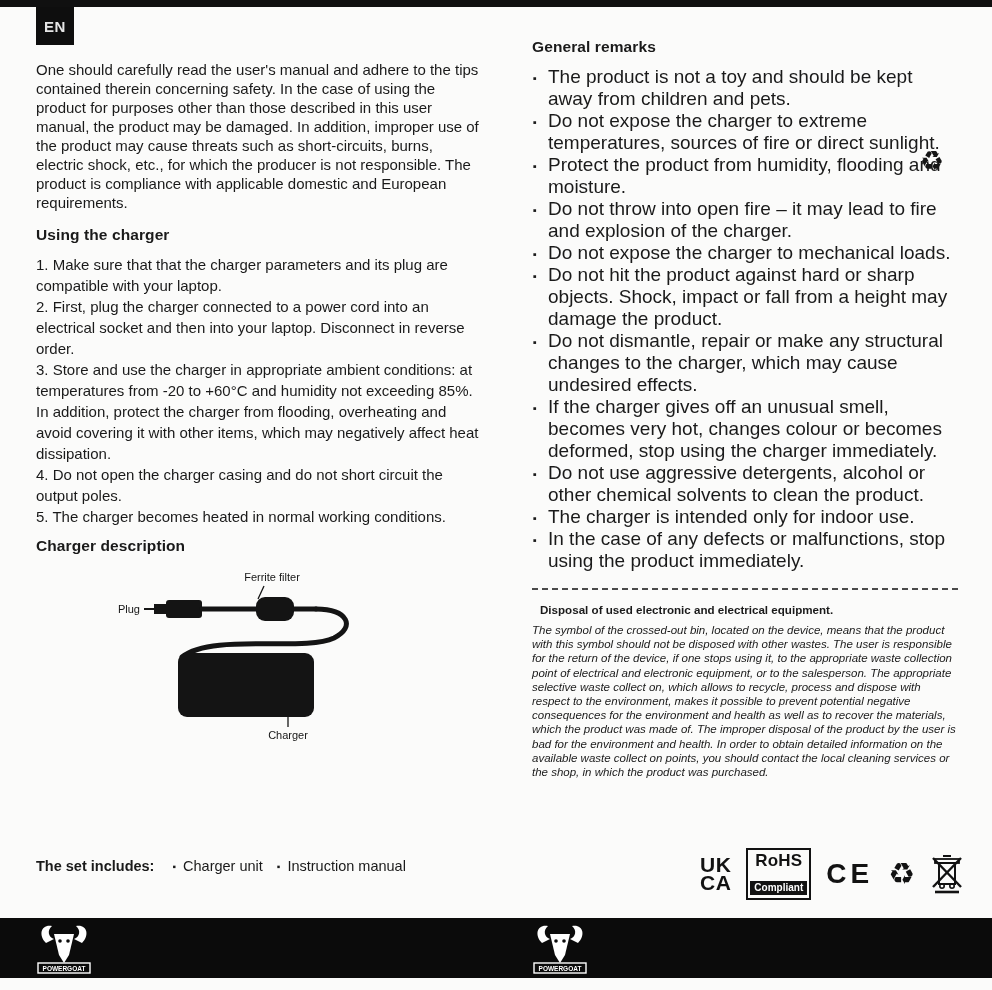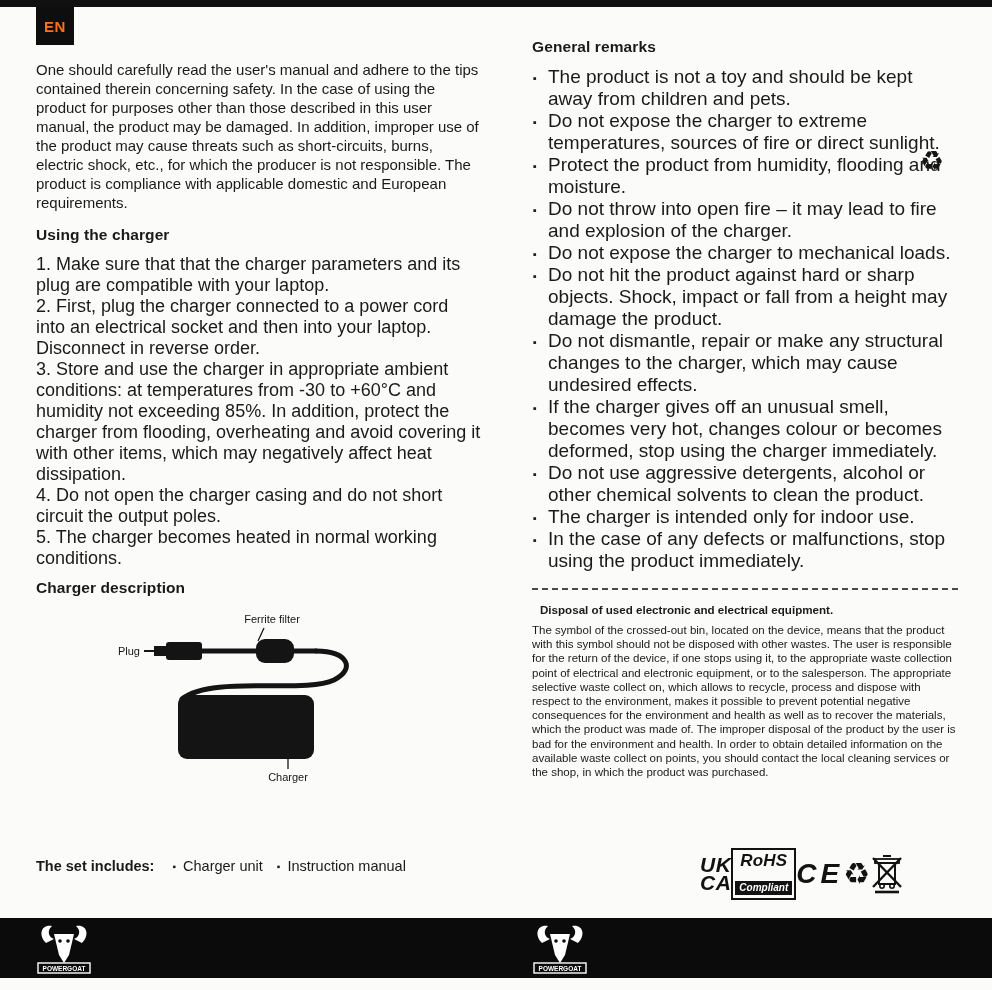--- a/index.html
+++ b/index.html
@@ -1,40 +1,40 @@
 <!DOCTYPE html>
 <html><head>
 <meta charset="utf-8">
 <style>
   html,body{margin:0;padding:0;background:#e8e8e6;}
   .page{position:relative;width:992px;height:990px;margin:0 auto;background:#fbfbfa;
         font-family:"Liberation Sans","DejaVu Sans",sans-serif;color:#1a1a1a;overflow:hidden;}
   .scan-edge-top{position:absolute;top:0;left:0;width:100%;height:7px;background:#101010;}
-  .en-badge{position:absolute;left:36px;top:7px;width:38px;height:38px;background:#0e0e0e;color:#f97316;
+  .en-badge{position:absolute;left:36px;top:7px;width:38px;height:38px;background:#0e0e0e;color:#e5e5e5;
             display:flex;align-items:center;justify-content:center;font-weight:bold;font-size:15px;letter-spacing:.5px;}
   .col-left{position:absolute;left:36px;top:60px;width:446px;}
   .col-right{position:absolute;left:532px;top:38px;width:426px;}
   h3.heading{font-size:15.5px;font-weight:bold;margin:0 0 10px;letter-spacing:.1px;}
   p.body{font-size:15px;line-height:19px;margin:0 0 14px;}
   .steps{margin:0 0 10px;}
-  .steps p{font-size:18px;line-height:21px;margin:0;}
+  .steps p{font-size:15px;line-height:21px;margin:0;}
   ul.remarks{list-style:none;margin:0;padding:0;font-size:19px;line-height:22px;}
   ul.remarks li{position:relative;padding-left:16px;}
   ul.remarks li::before{content:"▪";position:absolute;left:1px;top:1px;font-size:11px;}
   .divider{border:none;border-top:2px dashed #4a4a4a;margin:16px 0 13px;}
   .disposal-heading{font-size:11.6px;font-weight:bold;margin:0 8px 7px;}
-  .disposal-body{font-size:11.5px;line-height:14.2px;margin:0;}
+  .disposal-body{font-size:11.5px;line-height:14.2px;margin:0;font-style:italic;}
   .diagram{display:block;margin:4px 0 0;}
   .diagram text{font-family:"Liberation Sans","DejaVu Sans",sans-serif;font-size:11px;fill:#161616;}
   .set-includes{position:absolute;left:36px;top:858px;font-size:14.5px;}
   .si-label{font-weight:bold;margin-right:4px;}
   .si-item{margin-left:10px;}
   .si-item::before{content:"▪";font-size:10px;margin-right:7px;vertical-align:1px;}
   .corner-recycle{position:absolute;left:920px;top:148px;font-size:27px;color:#161616;line-height:1;}
-  .marks-row{position:absolute;left:700px;top:848px;display:flex;align-items:center;color:#121212;font-style:italic;}
+  .marks-row{position:absolute;left:700px;top:848px;display:flex;align-items:center;gap:15px;color:#121212;}
   .ukca{font-weight:bold;font-size:21px;line-height:18px;letter-spacing:.5px;text-align:left;}
   .rohs{border:2.5px solid #121212;text-align:center;padding:2px 2px 3px;}
   .rohs-name{font-size:17px;font-weight:bold;line-height:17px;letter-spacing:.2px;}
   .rohs-sub{background:#121212;color:#fff;font-size:10px;font-weight:bold;line-height:12px;margin-top:12px;padding:1px 4px;}
   .ce{font-size:28px;font-weight:bold;letter-spacing:4px;}
   .recycle-glyph{font-size:30px;line-height:1;}
   .footer-band{position:absolute;left:0;top:918px;width:100%;height:60px;background:#0b0b0b;}
   .emblem{position:absolute;top:3px;}
   .emblem-1{left:36px;} .emblem-2{left:532px;}
 </style>
@@ -53,21 +53,21 @@
 
     <section>
       <p class="body">One should carefully read the user's manual and adhere to the tips contained therein concerning safety. In the case of using the product for purposes other than those described in this user manual, the product may be damaged. In addition, improper use of the product may cause threats such as short-circuits, burns, electric shock, etc., for which the producer is not responsible. The product is compliance with applicable domestic and European requirements.</p>
     </section>
 
     <section>
       <h3 class="heading">Using the charger</h3>
       <div class="steps">
         <p>1. Make sure that that the charger parameters and its plug are compatible with your laptop.</p>
         <p>2. First, plug the charger connected to a power cord into an electrical socket and then into your laptop. Disconnect in reverse order.</p>
-        <p>3. Store and use the charger in appropriate ambient conditions: at temperatures from -30 to +60°C and humidity not exceeding 85%. In addition, protect the charger from flooding, overheating and avoid covering it with other items, which may negatively affect heat dissipation.</p>
+        <p>3. Store and use the charger in appropriate ambient conditions: at temperatures from -20 to +60°C and humidity not exceeding 85%. In addition, protect the charger from flooding, overheating and avoid covering it with other items, which may negatively affect heat dissipation.</p>
         <p>4. Do not open the charger casing and do not short circuit the output poles.</p>
         <p>5. The charger becomes heated in normal working conditions.</p>
       </div>
     </section>
 
     <section>
       <h3 class="heading">Charger description</h3>
 
       <svg class="diagram" width="440" height="180" viewBox="0 0 440 180">
 

